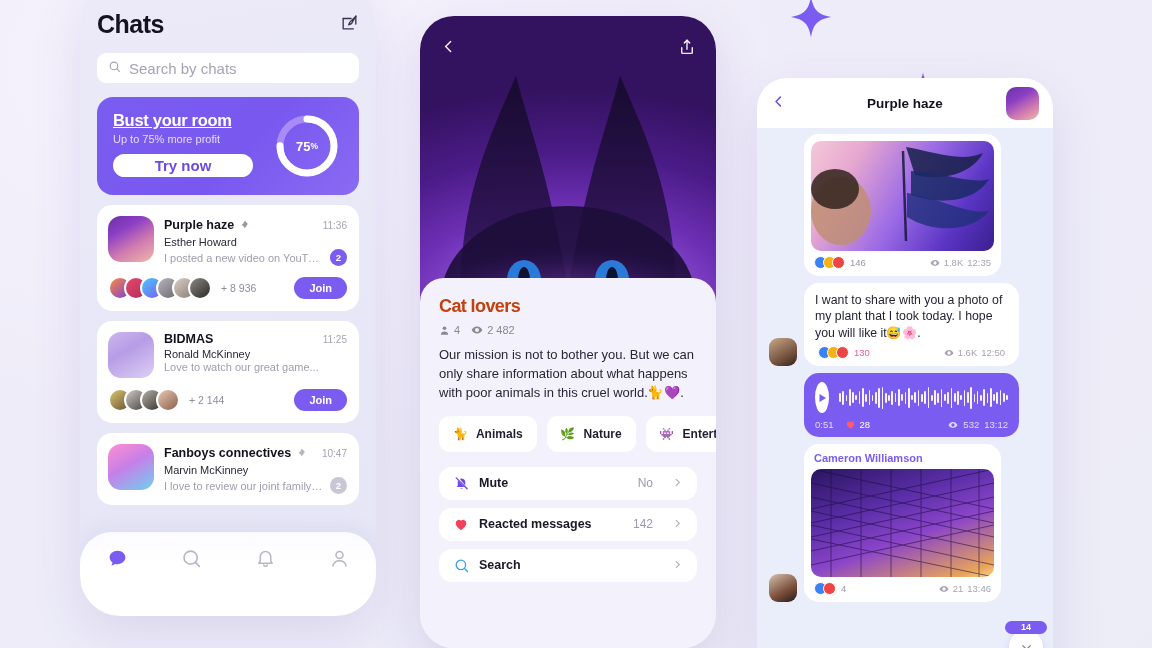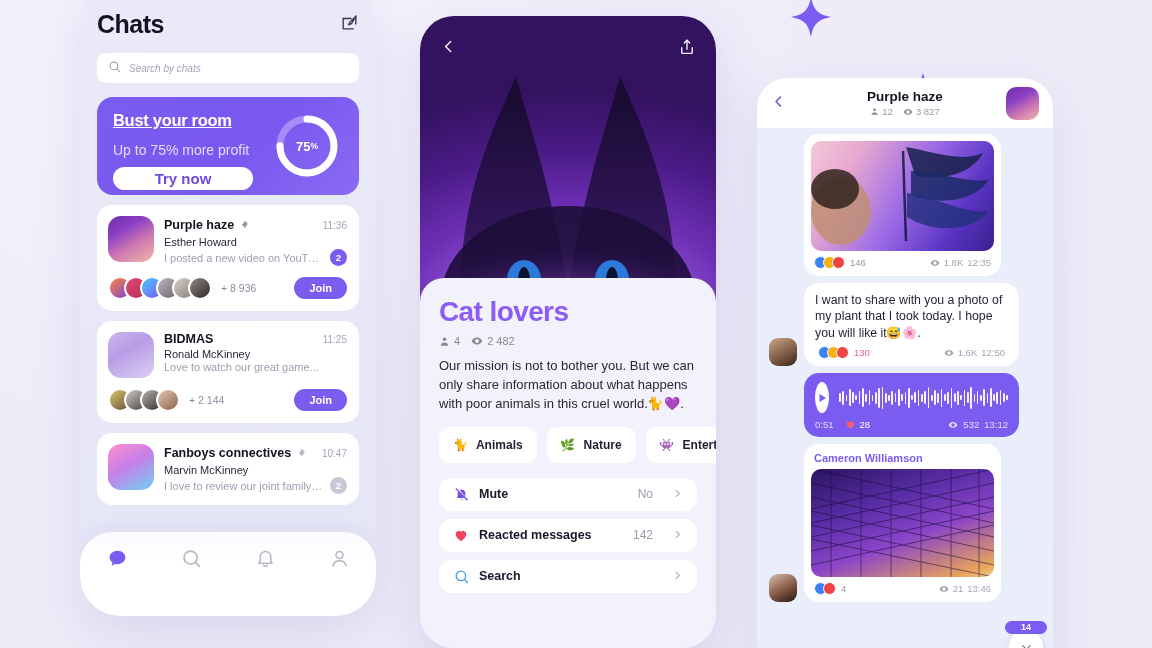--- a/index.html
+++ b/index.html
@@ -41,31 +41,31 @@
     display: flex; align-items: center; justify-content: space-between;
   }
   .l-title { font-size: 25px; font-weight: 700; color: #15121f; letter-spacing: -.5px; }
   .edit-ico { color: #3a3352; }
 
   .searchbar {
     margin: 14px 17px 0 17px;
     height: 30px; background: #fff; border-radius: 9px;
     display: flex; align-items: center; gap: 8px; padding: 0 11px;
   }
-  .searchbar .ph { font-size: 10px; color: #a6a3b4; font-style: italic; }
+  .searchbar .ph { font-size: 15px; color: #a6a3b4; }
 
   .promo {
     margin: 14px 17px 0 17px;
     height: 98px; border-radius: 16px;
     background: linear-gradient(135deg,#7b5cf0 0%, #7858ef 55%, #8a6bf3 100%);
     position: relative; overflow: hidden;
     padding: 14px 16px;
   }
   .promo h3 { color:#fff; font-size: 16.5px; font-weight: 700; letter-spacing: -.3px; text-decoration: underline; }
-  .promo p { color: #e4dbfd; font-size: 14px; margin-top: 12px; }
+  .promo p { color: #e4dbfd; font-size: 11px; margin-top: 3px; }
   .promo .cta {
     margin-top: 9px; width: 140px; height: 23px; border-radius: 12px;
     background: #fff; color: #6c4ae0; font-size: 15px; font-weight: 700;
     display:flex; align-items:center; justify-content:center;
   }
   .ring-wrap { position: absolute; right: 18px; top: 15px; width: 68px; height: 68px; }
   .ring-wrap .pct {
     position:absolute; inset:0; display:flex; align-items:center; justify-content:center;
     color:#fff; font-size:13px; font-weight:700;
   }
@@ -128,21 +128,21 @@
   .hero-btn {
     position:absolute; top:22px; color:#fff; opacity:.92;
   }
   .hero-btn.back { left:20px; }
   .hero-btn.share { right:20px; }
 
   .sheet {
     position:absolute; left:0; right:0; top:262px; bottom:0;
     background:#f3f1fb; border-radius:24px 24px 0 0; padding:18px 19px 0 19px;
   }
-  .sheet h2 { font-size:28px; font-weight:700; color:#8b5cf6; letter-spacing:-.6px; }
+  .sheet h2 { font-size:18px; font-weight:700; color:#c2410c; letter-spacing:-.6px; }
   .meta { display:flex; align-items:center; gap:11px; margin-top:7px; }
   .meta .m { display:flex; align-items:center; gap:4px; font-size:11px; color:#8b8799; }
   .desc { margin-top:10px; font-size:13px; line-height:1.45; color:#2a2638; }
   .tags { display:flex; gap:10px; margin-top:13px; }
   .tag {
     background:#fff; border-radius:11px; height:36px; display:flex; align-items:center; gap:8px;
     padding:0 14px; font-size:12px; font-weight:700; color:#221e31; white-space:nowrap; flex:0 0 auto;
   }
   .rows { margin-top:15px; display:flex; flex-direction:column; gap:8px; }
   .row {
@@ -516,35 +516,20 @@
   <div class="phone" id="phone-right">
 
     <div class="r-head">
       <div class="r-back">
         <svg width="15" height="15" viewBox="0 0 24 24" fill="none" stroke="currentColor" stroke-width="2.4" stroke-linecap="round" stroke-linejoin="round">
             <path d="M15 5l-7 7 7 7"></path>
           </svg>
       </div>
       <div class="r-titles">
         <div class="r-title">Purple haze</div>
-        <div class="r-meta">
-          <span class="m">
-            <svg width="9" height="9" viewBox="0 0 24 24" fill="#9a96a8">
-                <circle cx="12" cy="7" r="4"></circle>
-                <path d="M4 21c0-4.4 3.6-7 8-7s8 2.6 8 7z"></path>
-              </svg>
-            <span>12</span>
-          </span>
-          <span class="m">
-            <svg width="10" height="10" viewBox="0 0 24 24" fill="#9a96a8">
-                <path d="M12 5C6.5 5 2.5 9.2 1.5 12c1 2.8 5 7 10.5 7s9.5-4.2 10.5-7C21.5 9.2 17.5 5 12 5zm0 11a4 4 0 1 1 0-8 4 4 0 0 1 0 8z"></path>
-              </svg>
-            <span>3 827</span>
-          </span>
-        </div>
       </div>
       <div class="r-av" style="background:linear-gradient(150deg,#6d2fa8 0%,#8b3fc4 35%,#d07ab0 68%,#f0b8a8 100%);"></div>
     </div>
 
     <div class="r-body">
 
       <div class="msg-row">
         <div class="msg-av spacer"></div>
         <div class="bubble">
           <div class="bub-img" style="background:linear-gradient(120deg,#f4c9d8 0%,#e7a8d0 22%,#9b6ae6 52%,#5a35c4 78%,#3a1f8e 100%);position:relative;">

